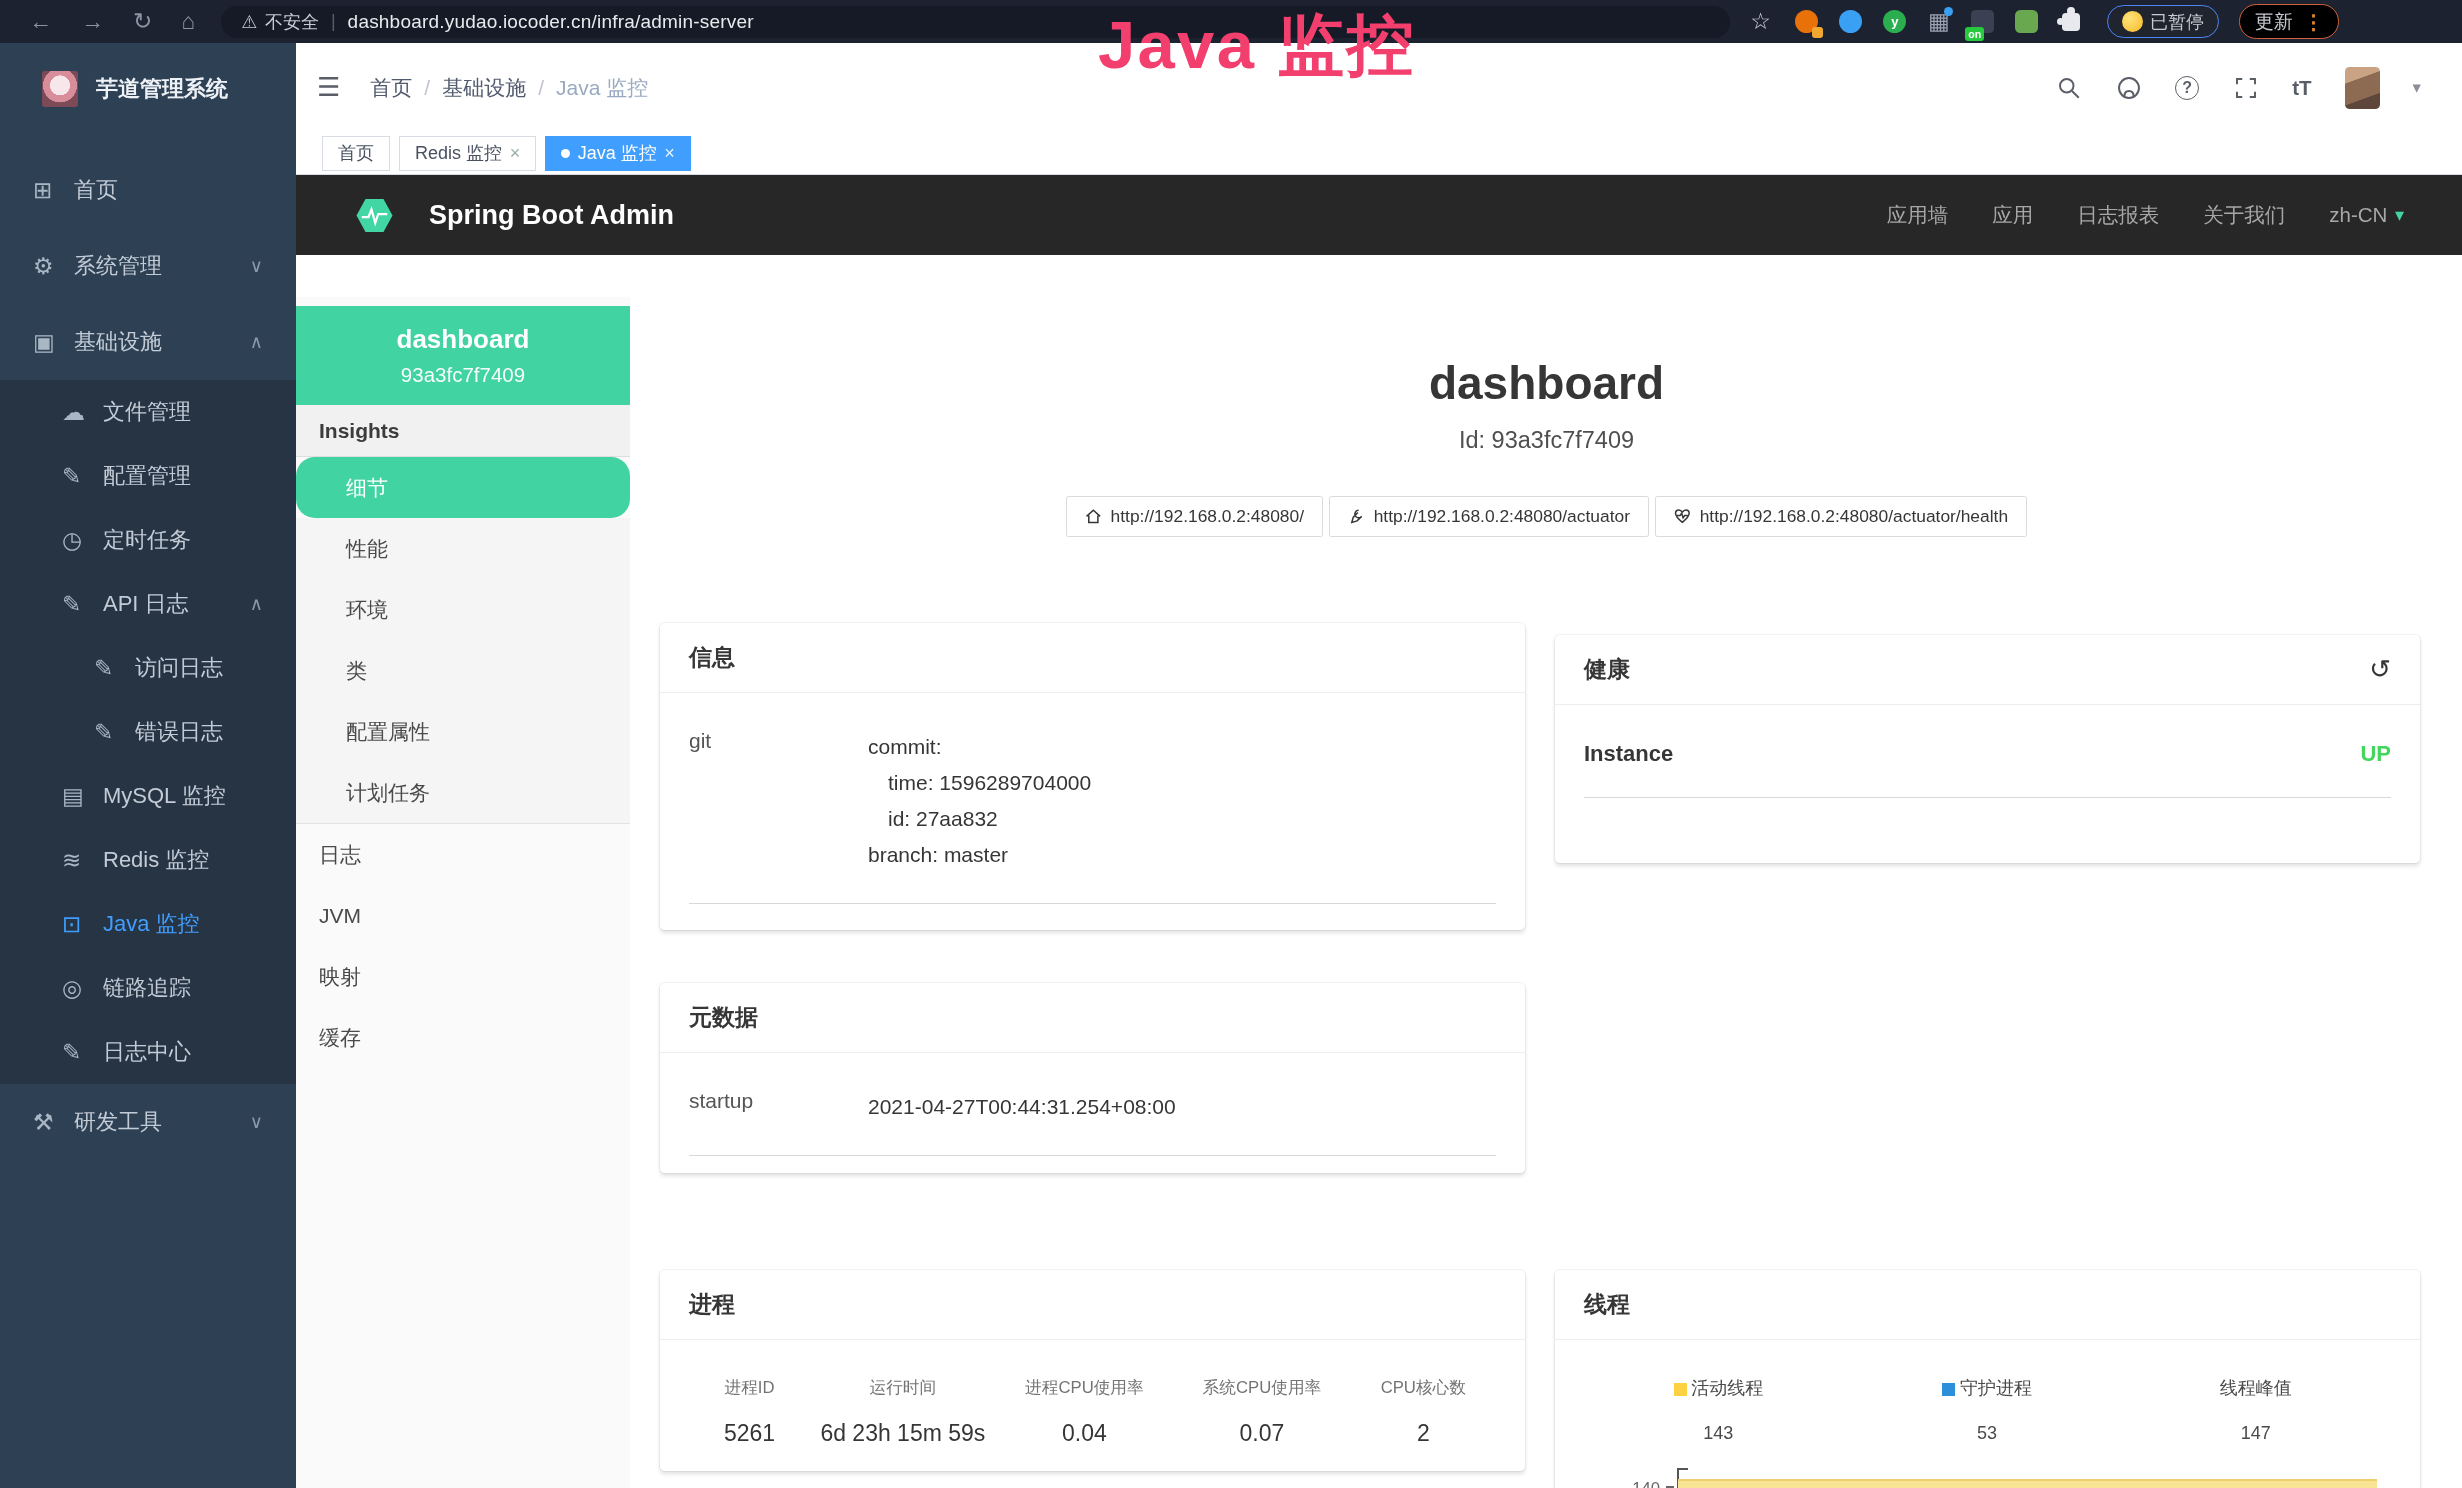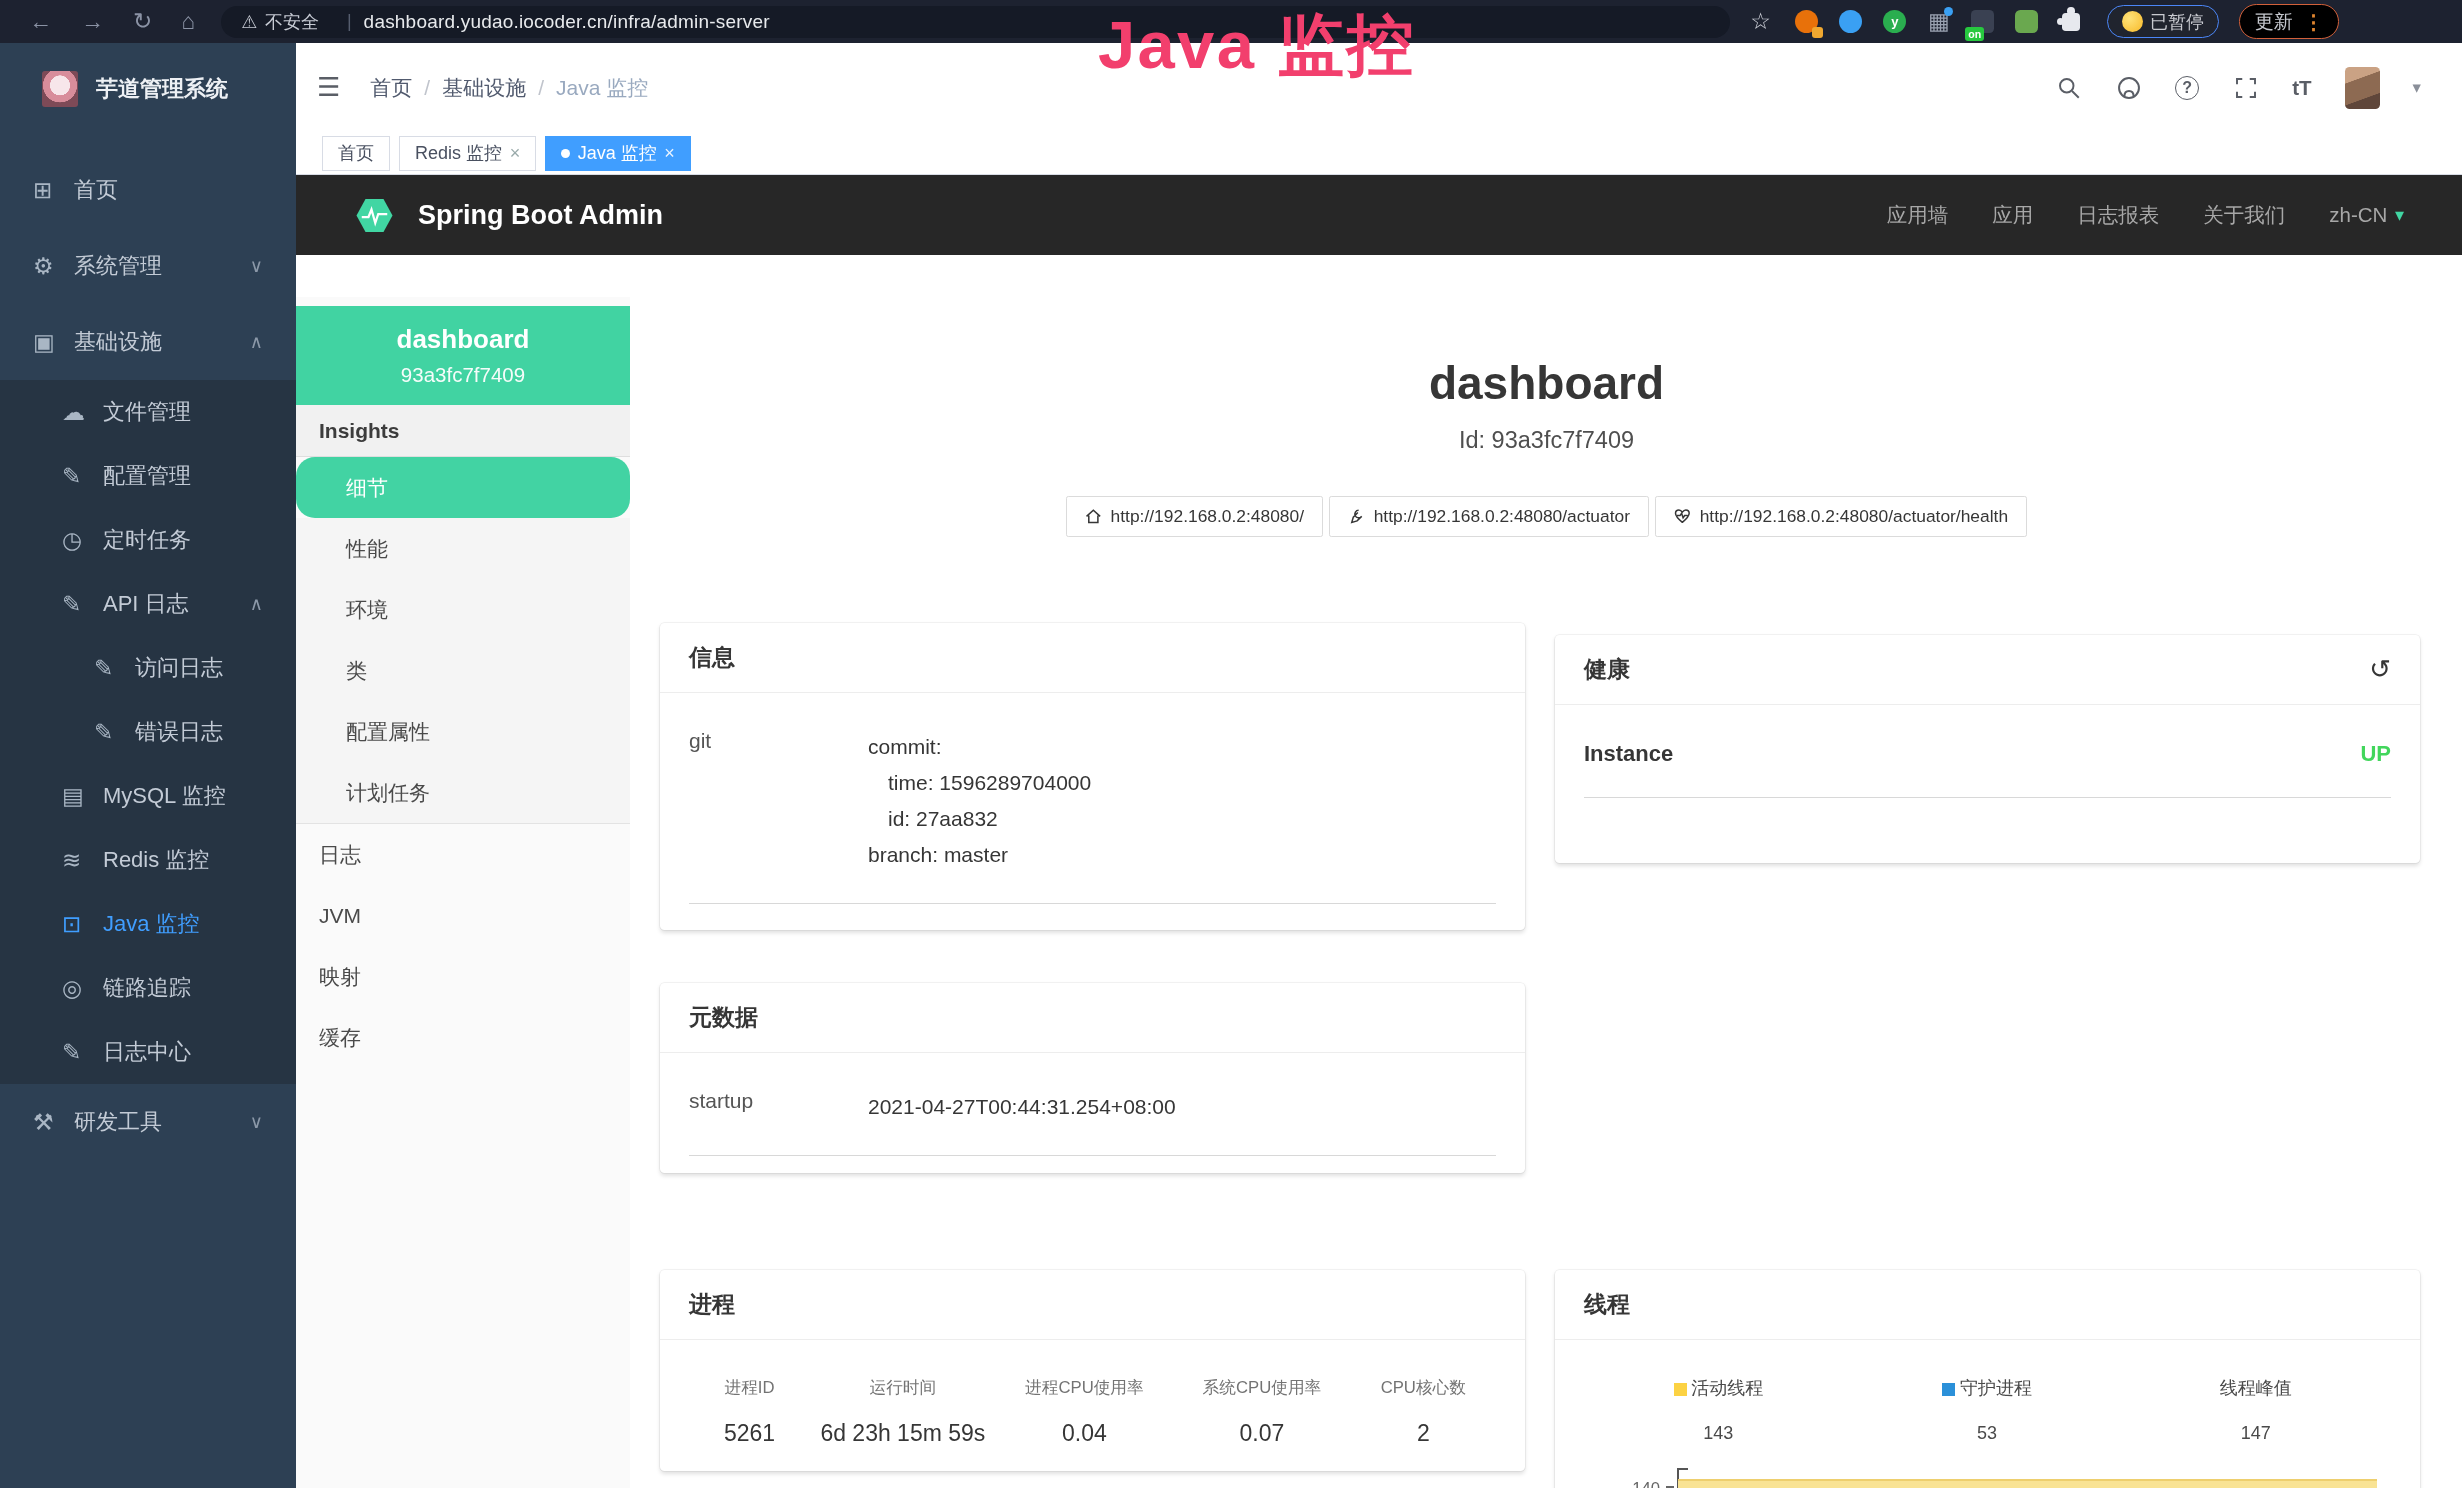--- a/index.html
+++ b/index.html
@@ -6,21 +6,21 @@
   html,body { width:2462px; height:1489px; overflow:hidden; background:#fff;
               font-family:"Liberation Sans", sans-serif; }
 
   
   .browser-bar { position:absolute; top:0; left:0; width:2462px; height:43px;
     background:#1d2230; display:flex; align-items:center; z-index:5; }
   .bnav { font-size:23px; color:#8b93a5; margin-left:29px; cursor:pointer; }
   .url-pill { height:32px; flex:0 0 1509px; margin-left:26px; background:#151a26;
     border-radius:16px; display:flex; align-items:center; padding:0 20px; }
   .warn { color:#c7cbd4; font-size:18px; margin-right:7.6px; }
-  .sec-label { color:#c7cbd4; font-size:18px; margin-right:28px; }
+  .sec-label { color:#c7cbd4; font-size:18px; margin-right:12px; }
   .url-div { color:#555d6e; font-size:18px; margin-right:12px; }
   .url-text { color:#e8eaed; font-size:19px; letter-spacing:0.2px; }
   .star { color:#cfd2da; font-size:23px; margin-left:20px; }
   .ext { display:flex; align-items:center; margin-left:23px; gap:18px; }
   .ext-item { position:relative; width:26px; height:26px; display:flex;
     align-items:center; justify-content:center; }
   .circ { width:23px; height:23px; border-radius:50%; display:flex;
     align-items:center; justify-content:center; font-size:13px; font-weight:bold; color:#fff; }
   .c-orange { background:#e8710a; } .c-blue { background:#3aa0f3; }
   .c-green { background:#2aae4f; } .c-leaf { background:#6aa84f; border-radius:5.3px; }
@@ -92,21 +92,21 @@
   .tabs-bar { height:43px; display:flex; align-items:center; gap:9px;
     padding-left:26px; border-bottom:0.8px solid #d8dce5; background:#fff; }
   .tab { height:35px; display:flex; align-items:center; gap:7.6px; padding:0 15px;
     border:0.8px solid #d8dce5; background:#fff; color:#495060; font-size:18px; cursor:pointer; }
   .tab .tclose { font-size:18px; color:#9aa; }
   .tab.active { background:#409eff; border-color:#409eff; color:#fff; }
   .tab.active .tclose { color:#eaf4ff; }
   .tab-dot { width:9px; height:9px; border-radius:50%; background:#fff; }
 
   .sba-bar { height:80px; background:#272727; display:flex; align-items:center; padding:0 59px; }
-  .sba-brand { display:flex; align-items:center; gap:24px;text-align:center; }
+  .sba-brand { display:flex; align-items:center; gap:35px;text-align:center; }
   .sba-brand-name { color:#fff; font-size:27px; font-weight:bold; }
   .sba-nav { margin-left:auto; display:flex; align-items:center; gap:44px; }
   .sba-nav-item { color:#a7a7a7; font-size:20.5px; cursor:pointer; }
   .sba-locale { color:#a7a7a7; font-size:20.5px; display:flex; align-items:center; gap:7.6px; cursor:pointer; }
   .sba-locale .caret { color:#41d6a3; font-size:18px; }
 
   .sba-body { position:absolute; top:212px; left:0; width:2167px; height:1340px; display:flex;margin-top:42px; }
   .sba-sidebar { width:334px; background:#fafafa; }
   .sba-app-head { margin-top:9px; height:99px; background:#41d3a2; color:#fff;
     display:flex; flex-direction:column; align-items:center; justify-content:center; gap:7.6px; cursor:pointer; }

